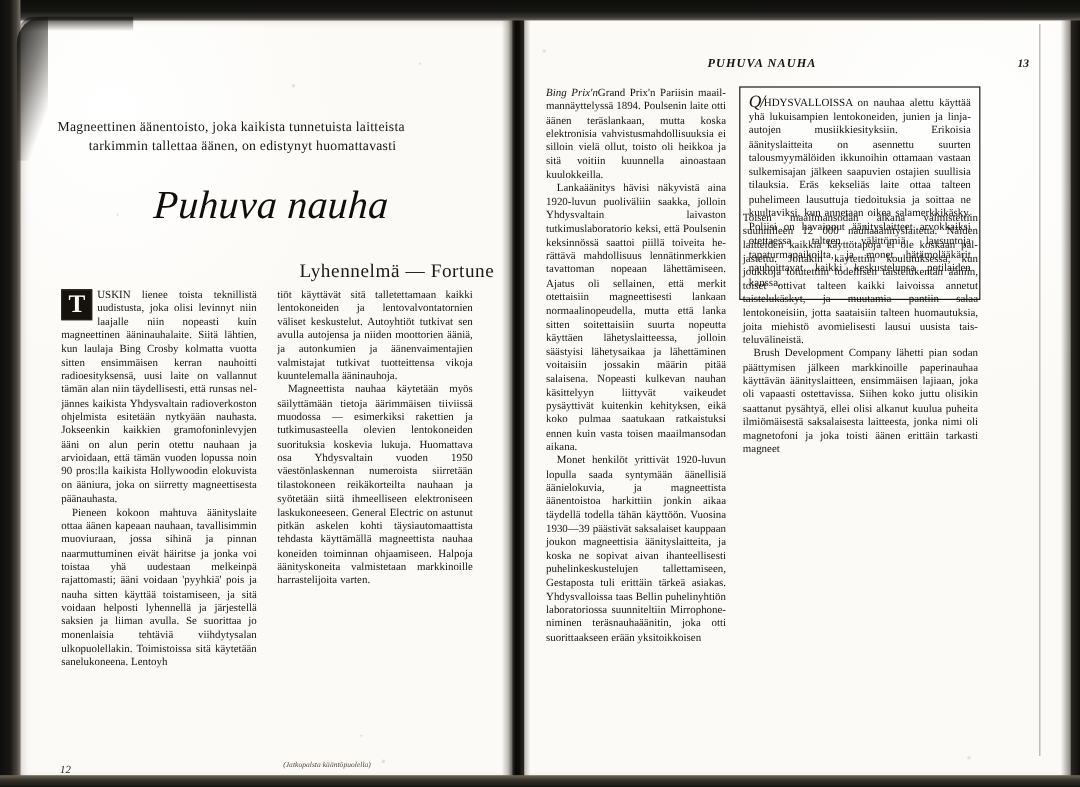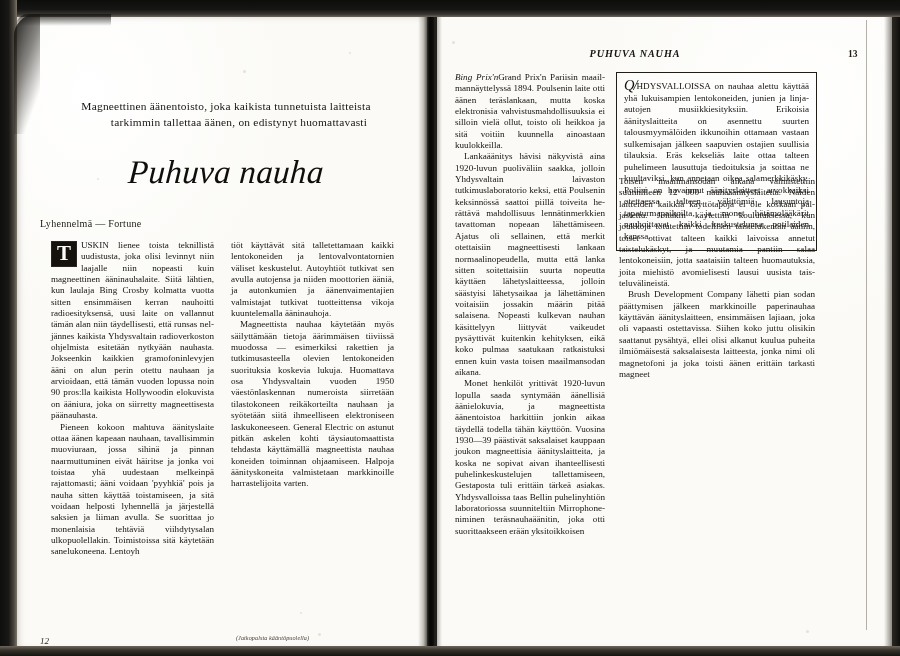--- a/index.html
+++ b/index.html
@@ -53,63 +53,63 @@
   
   .speck{position:absolute;border-radius:50%;background:rgba(120,104,78,.17);}
 
   
   .ital{font-style:italic;}
 
   
   #lp{position:absolute;left:40px;top:34px;width:372px;height:600px;}
 
   #deck{position:absolute;left:8px;top:64px;width:356px;
-      font-size:11.4px;line-height:16px;color:#181512;text-align:center;
+      font-size:11.4px;line-height:16px;color:#181512;text-align:left;
       letter-spacing:.02em;}
   #deck .l2{display:block;margin-left:26px;}
 
   #article-title{position:absolute;left:0;top:120px;width:372px;
       text-align:center;font-family:"Liberation Serif",serif;
       font-style:italic;font-size:33px;color:#100e0b;
       letter-spacing:.01em;transform:skewX(-4deg);}
 
-  #byline{position:absolute;left:0;top:184px;width:372px;text-align:left;
-      font-size:10px;color:#1b1814;letter-spacing:.03em;}
+  #byline{position:absolute;left:0;top:184px;width:372px;text-align:right;
+      font-size:16px;color:#1b1814;letter-spacing:.03em;}
 
   .lcol{position:absolute;top:206px;width:163px;
       font-size:9.1px;line-height:11.35px;color:#16130f;
       text-align:justify;text-justify:inter-word;
       hyphens:manual;word-spacing:.02em;}
   #lcol1{left:11px;}
   #lcol2{left:191px;}
 
   .lcol p{margin:0;}
   .lcol p+p{text-indent:9px;}
 
   
   .dropcap{float:left;width:26px;height:26px;margin:1px 4px 0 0;
       background:#15120e;color:#fcfbf7;
       font-size:21px;line-height:25px;text-align:center;
       font-family:"Liberation Serif",serif;font-weight:bold;
       box-shadow:inset 0 0 0 1px #2a2520;}
 
-  #folio-left{position:absolute;left:0;top:602px;
+  #folio-left{position:absolute;left:10px;top:602px;
       font-size:9px;font-style:italic;color:#2a251e;}
   #cont-note{position:absolute;left:196px;top:600px;
       font-size:6.2px;font-style:italic;color:#4a4338;
       letter-spacing:.01em;filter:blur(.35px);}
 
   
   #rp{position:absolute;left:452px;top:30px;width:428px;height:606px;}
 
   #rhead{position:absolute;left:0;top:18px;width:366px;text-align:center;
       font-size:10.2px;font-style:italic;font-weight:bold;color:#17140f;
       letter-spacing:.09em;}
   #folio-right{position:absolute;left:396px;top:18px;
-      font-size:9.6px;font-weight:bold;color:#221d17;}
+      font-size:9.6px;font-style:italic;font-weight:bold;color:#221d17;}
 
   .rcol{position:absolute;width:150px;
       font-size:9.1px;line-height:11.35px;color:#16130f;
       text-align:justify;hyphens:manual;}
   #rcol1{left:3px;top:42px;}
   #rcol2{left:167px;top:146px;width:196px;}
   .rcol p{margin:0;}
   .rcol p+p{text-indent:9px;}
 
   

